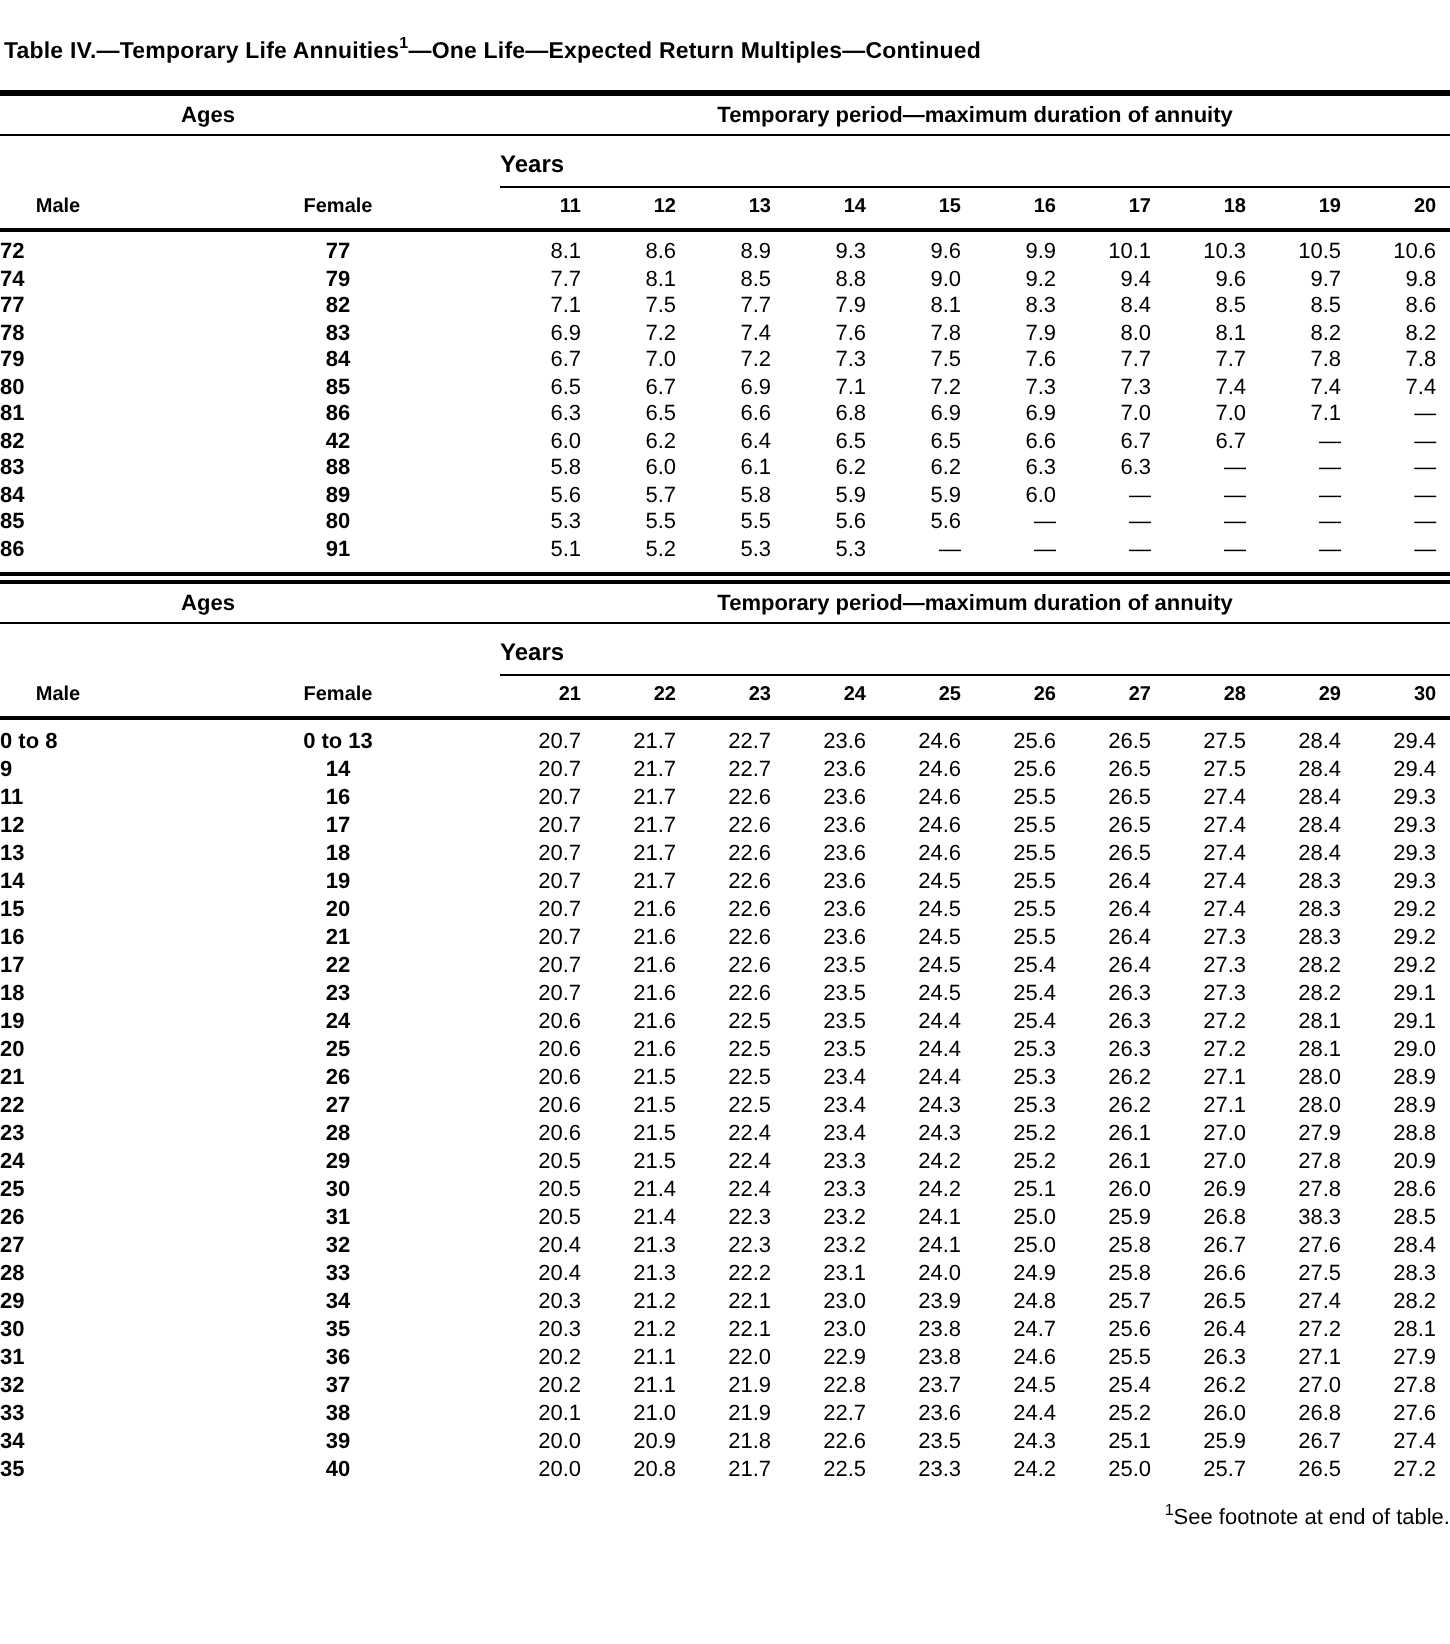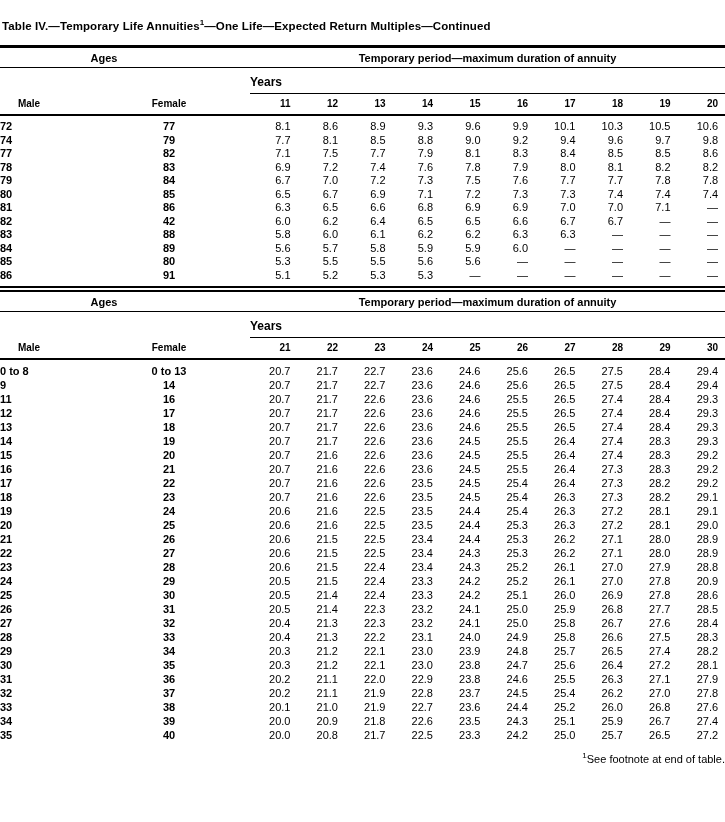--- a/index.html
+++ b/index.html
@@ -615,21 +615,21 @@
           <td class="male-age">26</td>
           <td class="female-age">31</td>
           <td class="val">20.5</td>
           <td class="val">21.4</td>
           <td class="val">22.3</td>
           <td class="val">23.2</td>
           <td class="val">24.1</td>
           <td class="val">25.0</td>
           <td class="val">25.9</td>
           <td class="val">26.8</td>
-          <td class="val">27.7</td>
+          <td class="val">38.3</td>
           <td class="val">28.5</td>
         </tr>
         <tr>
           <td class="male-age">27</td>
           <td class="female-age">32</td>
           <td class="val">20.4</td>
           <td class="val">21.3</td>
           <td class="val">22.3</td>
           <td class="val">23.2</td>
           <td class="val">24.1</td>

